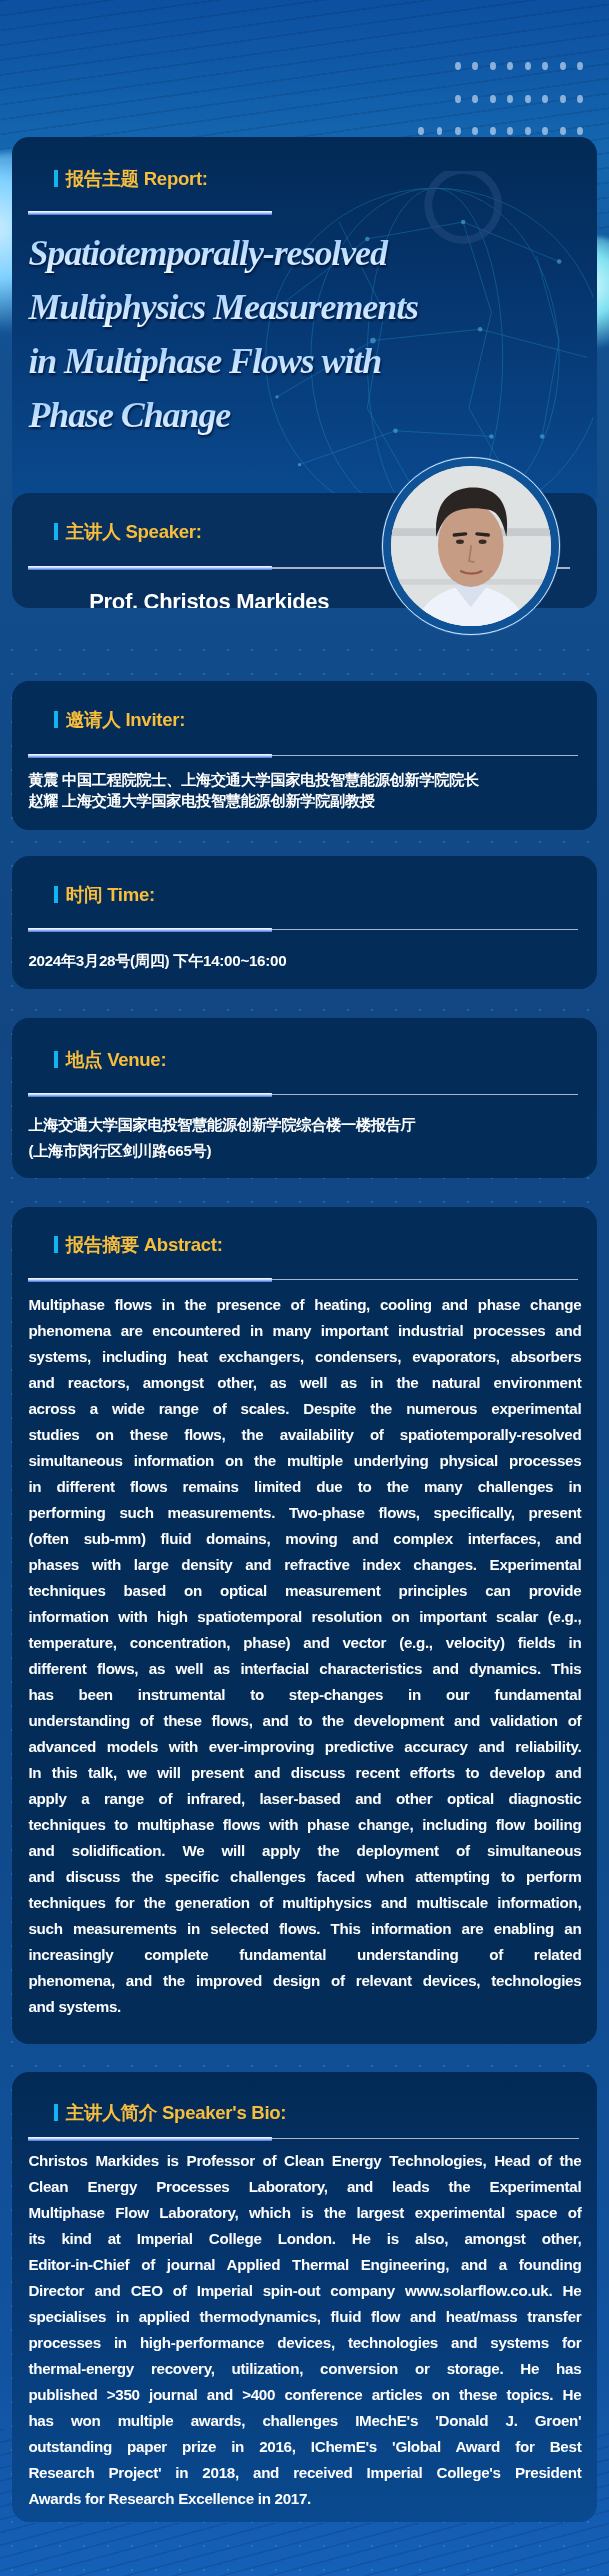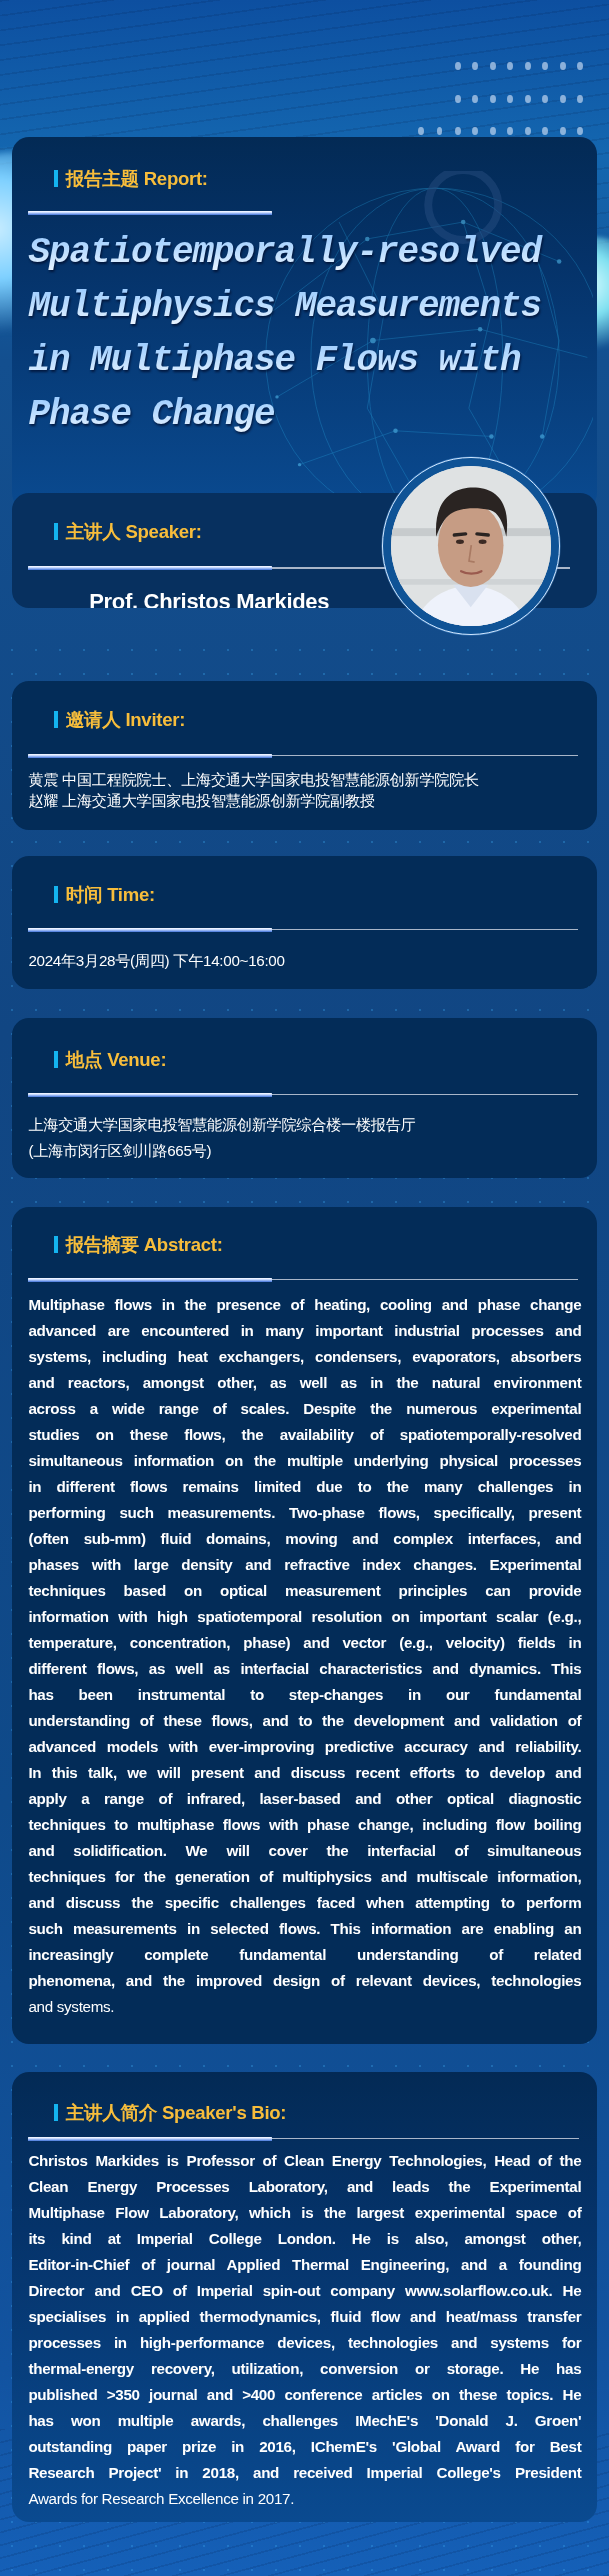--- a/index.html
+++ b/index.html
@@ -76,21 +76,21 @@
       position: absolute; left: 0; top: 0; width: 244px; height: 4px;
       background: linear-gradient(180deg, #ffffff 0%, #c4d8ff 40%, #3f72d8 100%);
       border-radius: 0.6px;
     }
     .body-text {
       color: #ffffff; font-size: 15.2px; line-height: 26px;
       text-align: justify; letter-spacing: -0.3px;
       font-family: "Liberation Sans", "DejaVu Sans", sans-serif;
     }
     .title-text {
-      font-family: Liberation Mono, monospace;
+      font-family: Liberation Serif, serif;
       font-style: italic; font-weight: bold;
       font-size: 36px; line-height: 54px; letter-spacing: -1.1px;
       color: #cfe6ff;
       background: linear-gradient(180deg, #8ec4ff 0%, #b9dcff 45%, #ffffff 100%);
       -webkit-background-clip: text; background-clip: text;
       -webkit-text-fill-color: transparent;
       filter: drop-shadow(1.7px 2.3px 1.1px rgba(0,10,40,0.7));
     }
     .network {
       position: absolute; left: 186px; top: 34px; width: 395px; height: 339px; opacity: .55;
@@ -108,21 +108,21 @@
       overflow: hidden;
       background: linear-gradient(90deg, #d9dcdd 0%, #eef0f0 40%, #c9cdcf 100%);
     }
     .speaker-name {
       color: #ffffff; font-size: 22px; font-weight: bold; text-align: center; letter-spacing: -0.3px;
     }
     .speaker-aff {
       color: #ffffff; font-size: 16.4px; text-align: center; letter-spacing: -0.3px;
     }
     .line { display: block; }
-    .line.last { text-align: left; }
+    .line.last { text-align: left; font-weight: bold; }
     .line.justify { text-align: justify; text-align-last: justify; font-weight: bold; }
   </style>
 </head>
 <body>
 
 <div class="bg-waves"></div>
 <div class="bg-dotgrid"></div>
 <div class="bg-waves-bottom"></div>
 <div class="glow-left"></div>
 <div class="glow-right"></div>
@@ -319,43 +319,43 @@
       <span class="section-title">报告摘要 Abstract:</span>
     </div>
     <div style="margin-top:24px;">
       <div class="divider">
           <span class="thin" style="right:3.4px"></span>
           <span class="thick"></span>
         </div>
     </div>
     <div style="margin-top:10.2px;" id="abstract-body">
         <div class="body-text line justify">Multiphase flows in the presence of heating, cooling and phase change</div>
-        <div class="body-text line justify">advanced are encountered in many important industrial processes and</div>
+        <div class="body-text line justify">phenomena are encountered in many important industrial processes and</div>
         <div class="body-text line justify">systems, including heat exchangers, condensers, evaporators, absorbers</div>
         <div class="body-text line justify">and reactors, amongst other, as well as in the natural environment</div>
         <div class="body-text line justify">across a wide range of scales. Despite the numerous experimental</div>
         <div class="body-text line justify">studies on these flows, the availability of spatiotemporally-resolved</div>
         <div class="body-text line justify">simultaneous information on the multiple underlying physical processes</div>
         <div class="body-text line justify">in different flows remains limited due to the many challenges in</div>
         <div class="body-text line justify">performing such measurements. Two-phase flows, specifically, present</div>
         <div class="body-text line justify">(often sub-mm) fluid domains, moving and complex interfaces, and</div>
         <div class="body-text line justify">phases with large density and refractive index changes. Experimental</div>
         <div class="body-text line justify">techniques based on optical measurement principles can provide</div>
         <div class="body-text line justify">information with high spatiotemporal resolution on important scalar (e.g.,</div>
         <div class="body-text line justify">temperature, concentration, phase) and vector (e.g., velocity) fields in</div>
         <div class="body-text line justify">different flows, as well as interfacial characteristics and dynamics. This</div>
         <div class="body-text line justify">has been instrumental to step-changes in our fundamental</div>
         <div class="body-text line justify">understanding of these flows, and to the development and validation of</div>
         <div class="body-text line justify">advanced models with ever-improving predictive accuracy and reliability.</div>
         <div class="body-text line justify">In this talk, we will present and discuss recent efforts to develop and</div>
         <div class="body-text line justify">apply a range of infrared, laser-based and other optical diagnostic</div>
         <div class="body-text line justify">techniques to multiphase flows with phase change, including flow boiling</div>
-        <div class="body-text line justify">and solidification. We will cover the interfacial of simultaneous</div>
+        <div class="body-text line justify">and solidification. We will apply the deployment of simultaneous</div>
+        <div class="body-text line justify">and discuss the specific challenges faced when attempting to perform</div>
         <div class="body-text line justify">techniques for the generation of multiphysics and multiscale information,</div>
-        <div class="body-text line justify">and discuss the specific challenges faced when attempting to perform</div>
         <div class="body-text line justify">such measurements in selected flows. This information are enabling an</div>
         <div class="body-text line justify">increasingly complete fundamental understanding of related</div>
         <div class="body-text line justify">phenomena, and the improved design of relevant devices, technologies</div>
         <div class="body-text line last">and systems.</div>
       </div>
   </div>
 </div>
 
 <div class="card glass" style="top:2072px; height:450px;">
   <div class="card-inner" style="padding-top:31px;">

